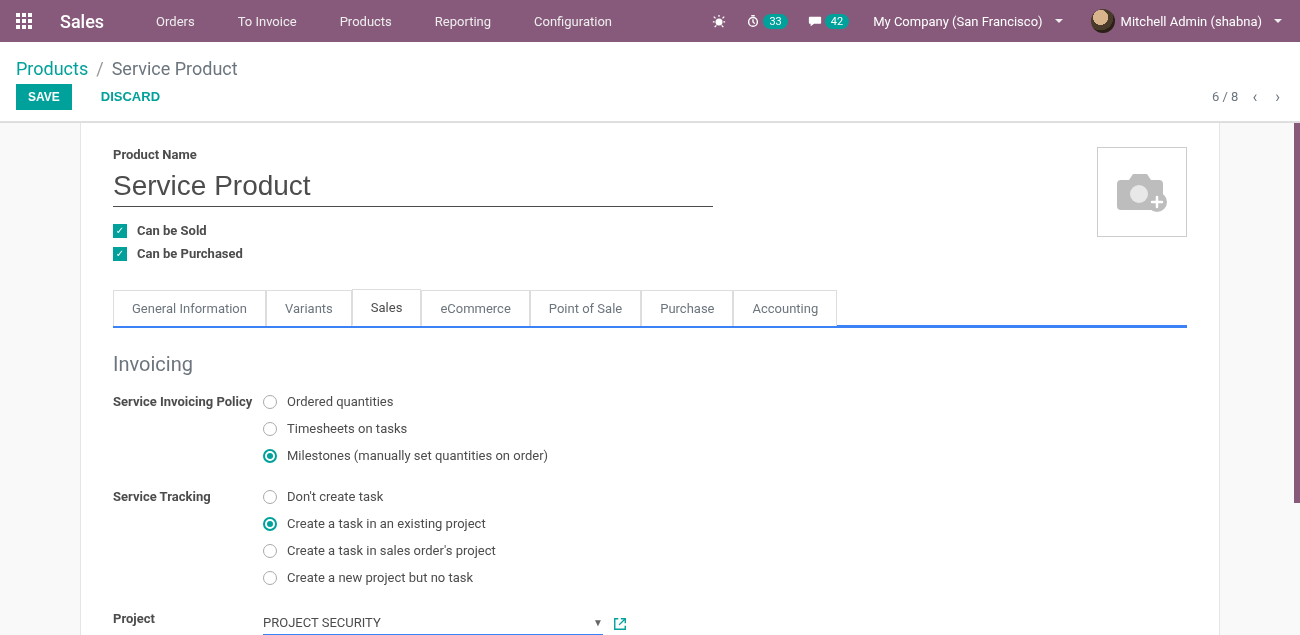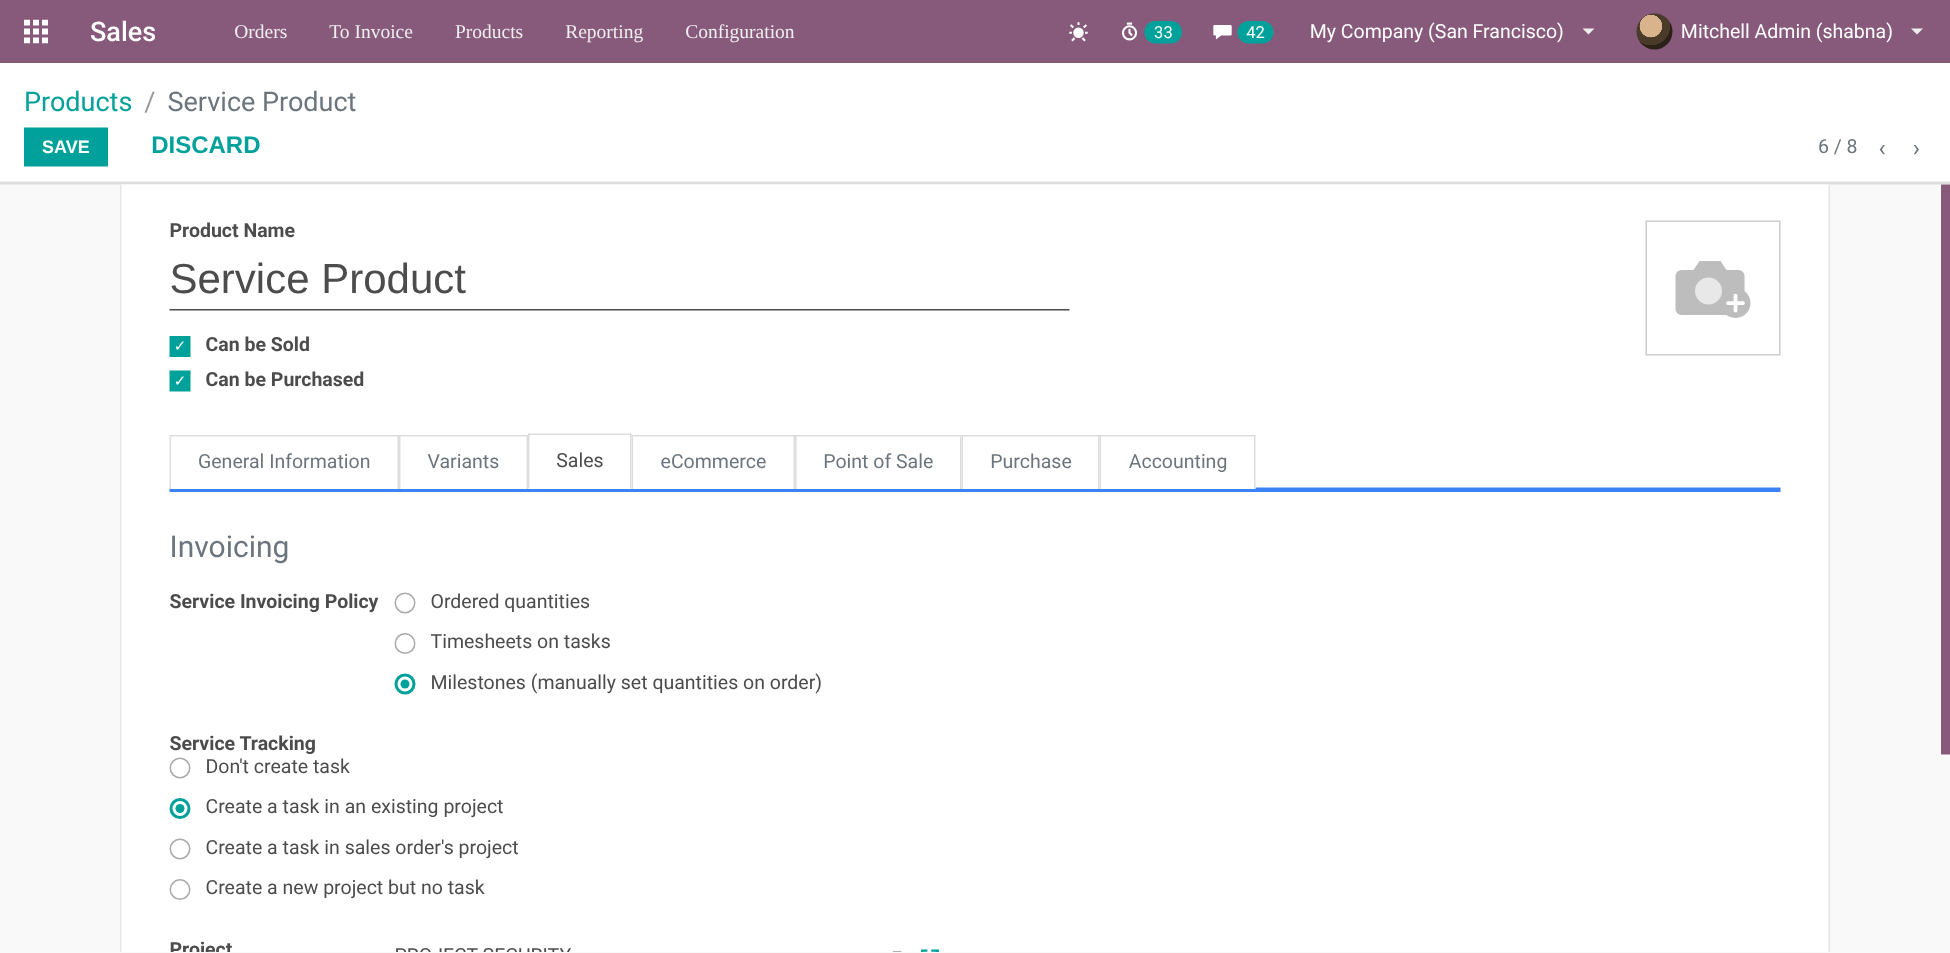--- a/index.html
+++ b/index.html
@@ -30,21 +30,21 @@
     justify-content: center;
     cursor: pointer;
     font-size: 16px;
   }
   .nav-brand {
     font-size: 18px;
     font-weight: 500;
     margin-left: 20px;
     margin-right: 40px;
   }
-  .nav-menu { display: flex; gap: 4px; font-family: Liberation Serif, serif; }
+  .nav-menu { display: flex; gap: 19px; }
   .nav-item {
     padding: 10px 12px;
     color: #eee;
     cursor: pointer;
     font-size: 13px;
   }
   .nav-spacer { flex: 1; }
   .nav-right { display: flex; align-items: center; gap: 8px; }
   .nav-icon-btn {
     display: flex;
@@ -118,21 +118,21 @@
     font-weight: 600;
     font-size: 12px;
     cursor: pointer;
   }
   .btn-discard {
     background: transparent;
     color: #00a19a;
     border: none;
     padding: 6px 12px;
     font-weight: 600;
-    font-size: 16px;
+    font-size: 13px;
     cursor: pointer;
   }
   .pager { display: flex; align-items: center; gap: 10px; color: #6c757d; font-size: 13px; }
   .pager-arrow { cursor: pointer; font-size: 16px; color: #6c757d; padding: 4px; }
   
   .sheet-wrap {
     padding: 0 0;
     height: calc(635px - 42px - 80px);
     overflow-y: auto;
     border-top: 1px solid #ddd;
@@ -381,21 +381,21 @@
               <div class="radio"></div>
               <span>Timesheets on tasks</span>
             </div>
             <div class="radio-row">
               <div class="radio selected"></div>
               <span>Milestones (manually set quantities on order)</span>
             </div>
           </div>
         </div>
 
-        <div class="form-row" style="margin-top:10px;flex-direction:column;">
+        <div class="form-row" style="margin-top:10px;">
           <div class="form-label">Service Tracking</div>
           <div class="radio-group">
             <div class="radio-row">
               <div class="radio"></div>
               <span>Don't create task</span>
             </div>
             <div class="radio-row">
               <div class="radio selected"></div>
               <span>Create a task in an existing project</span>
             </div>

